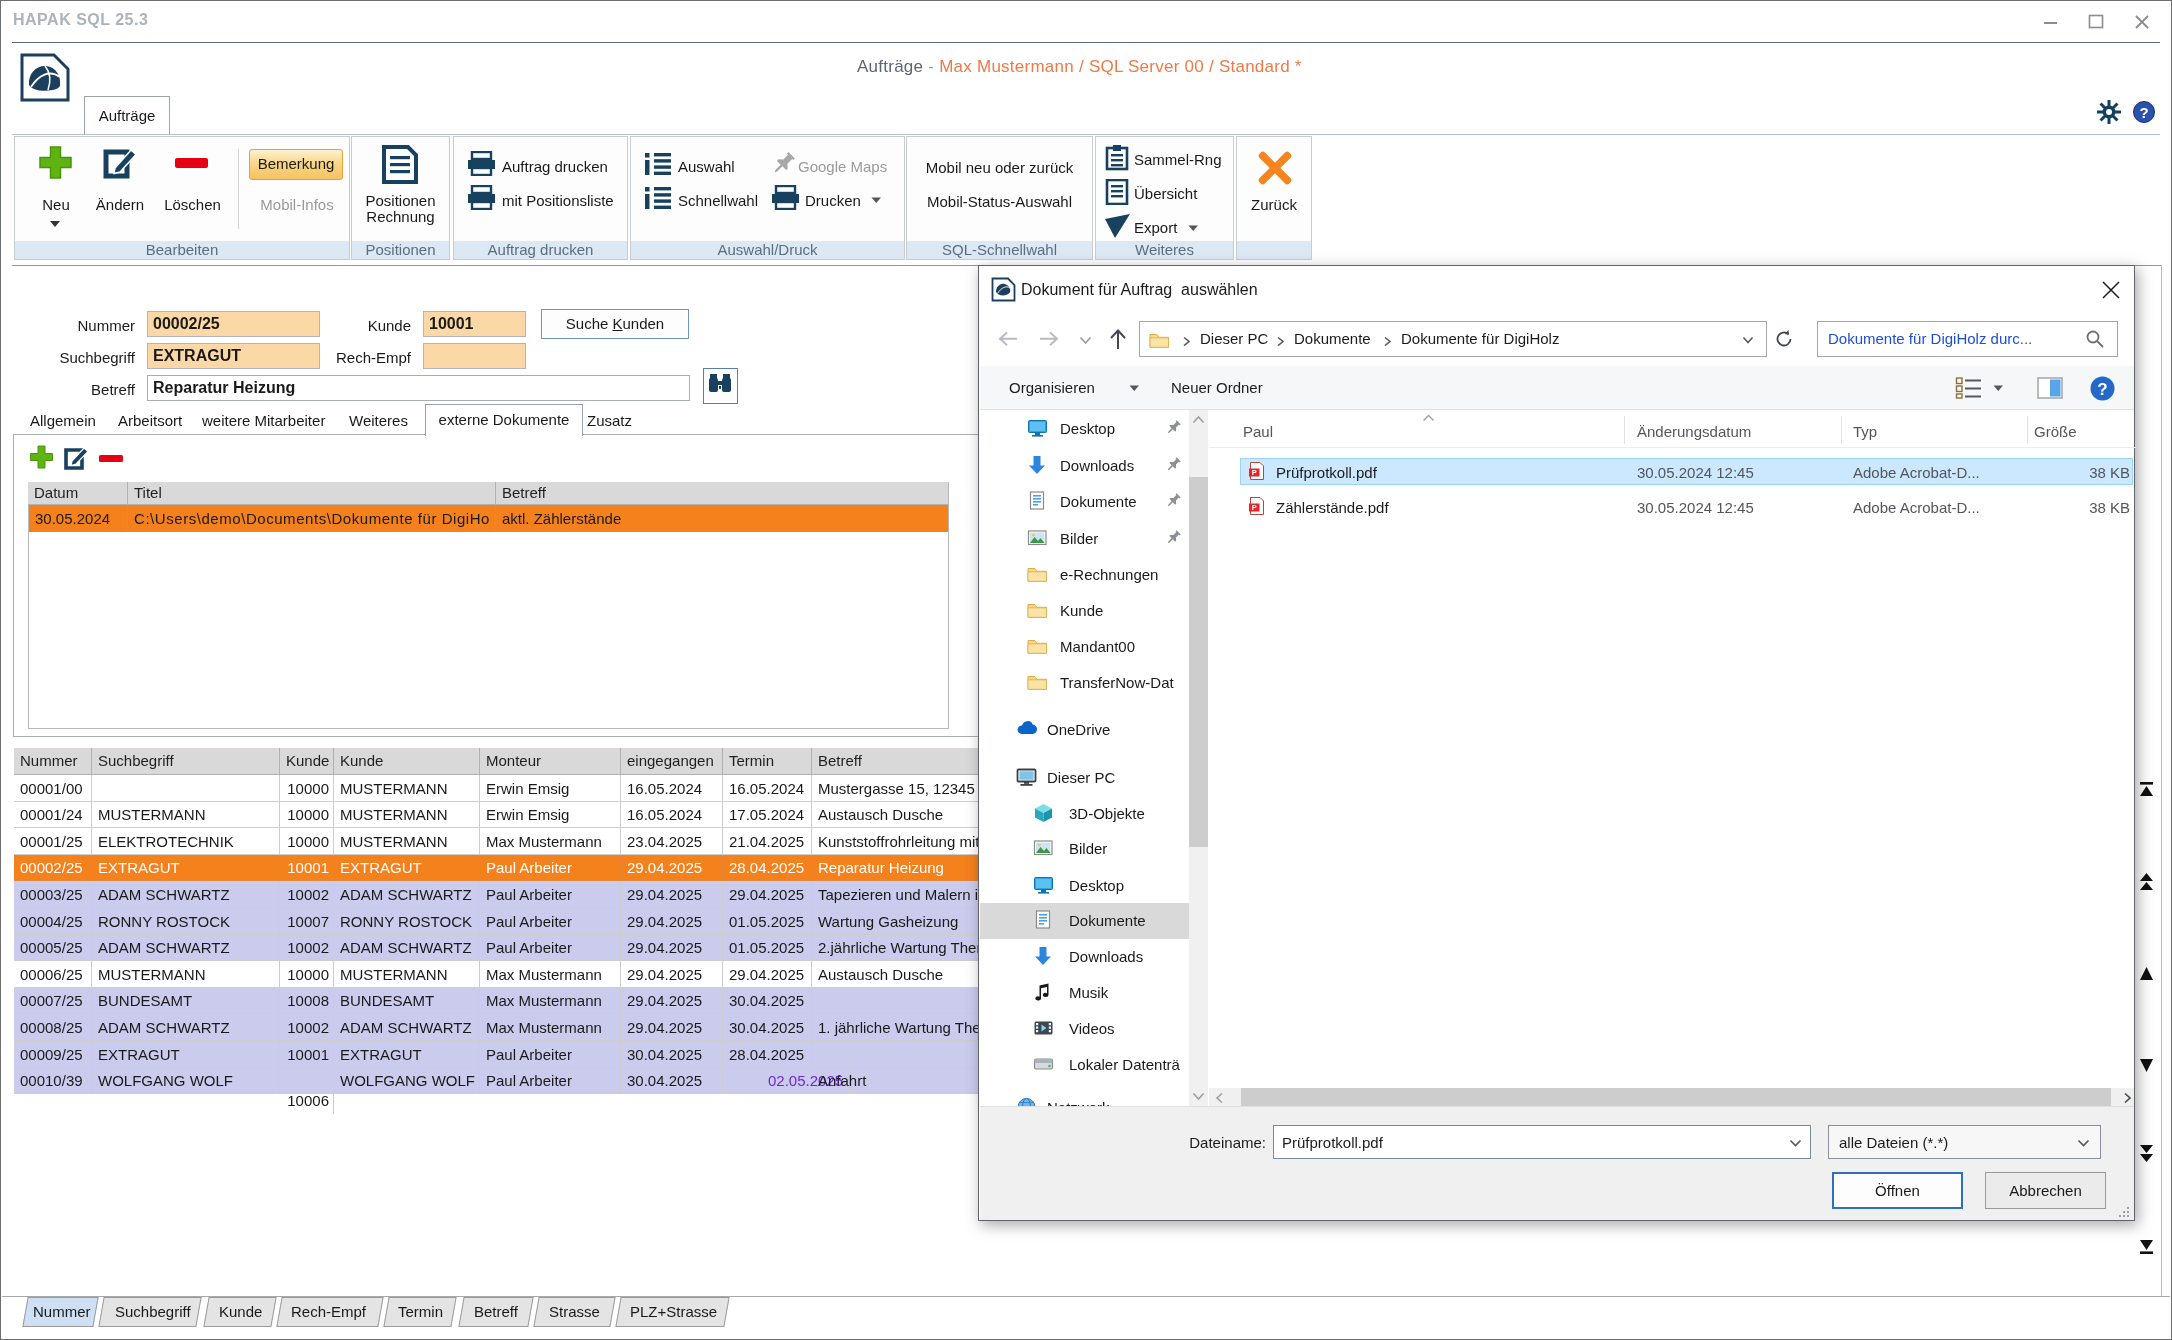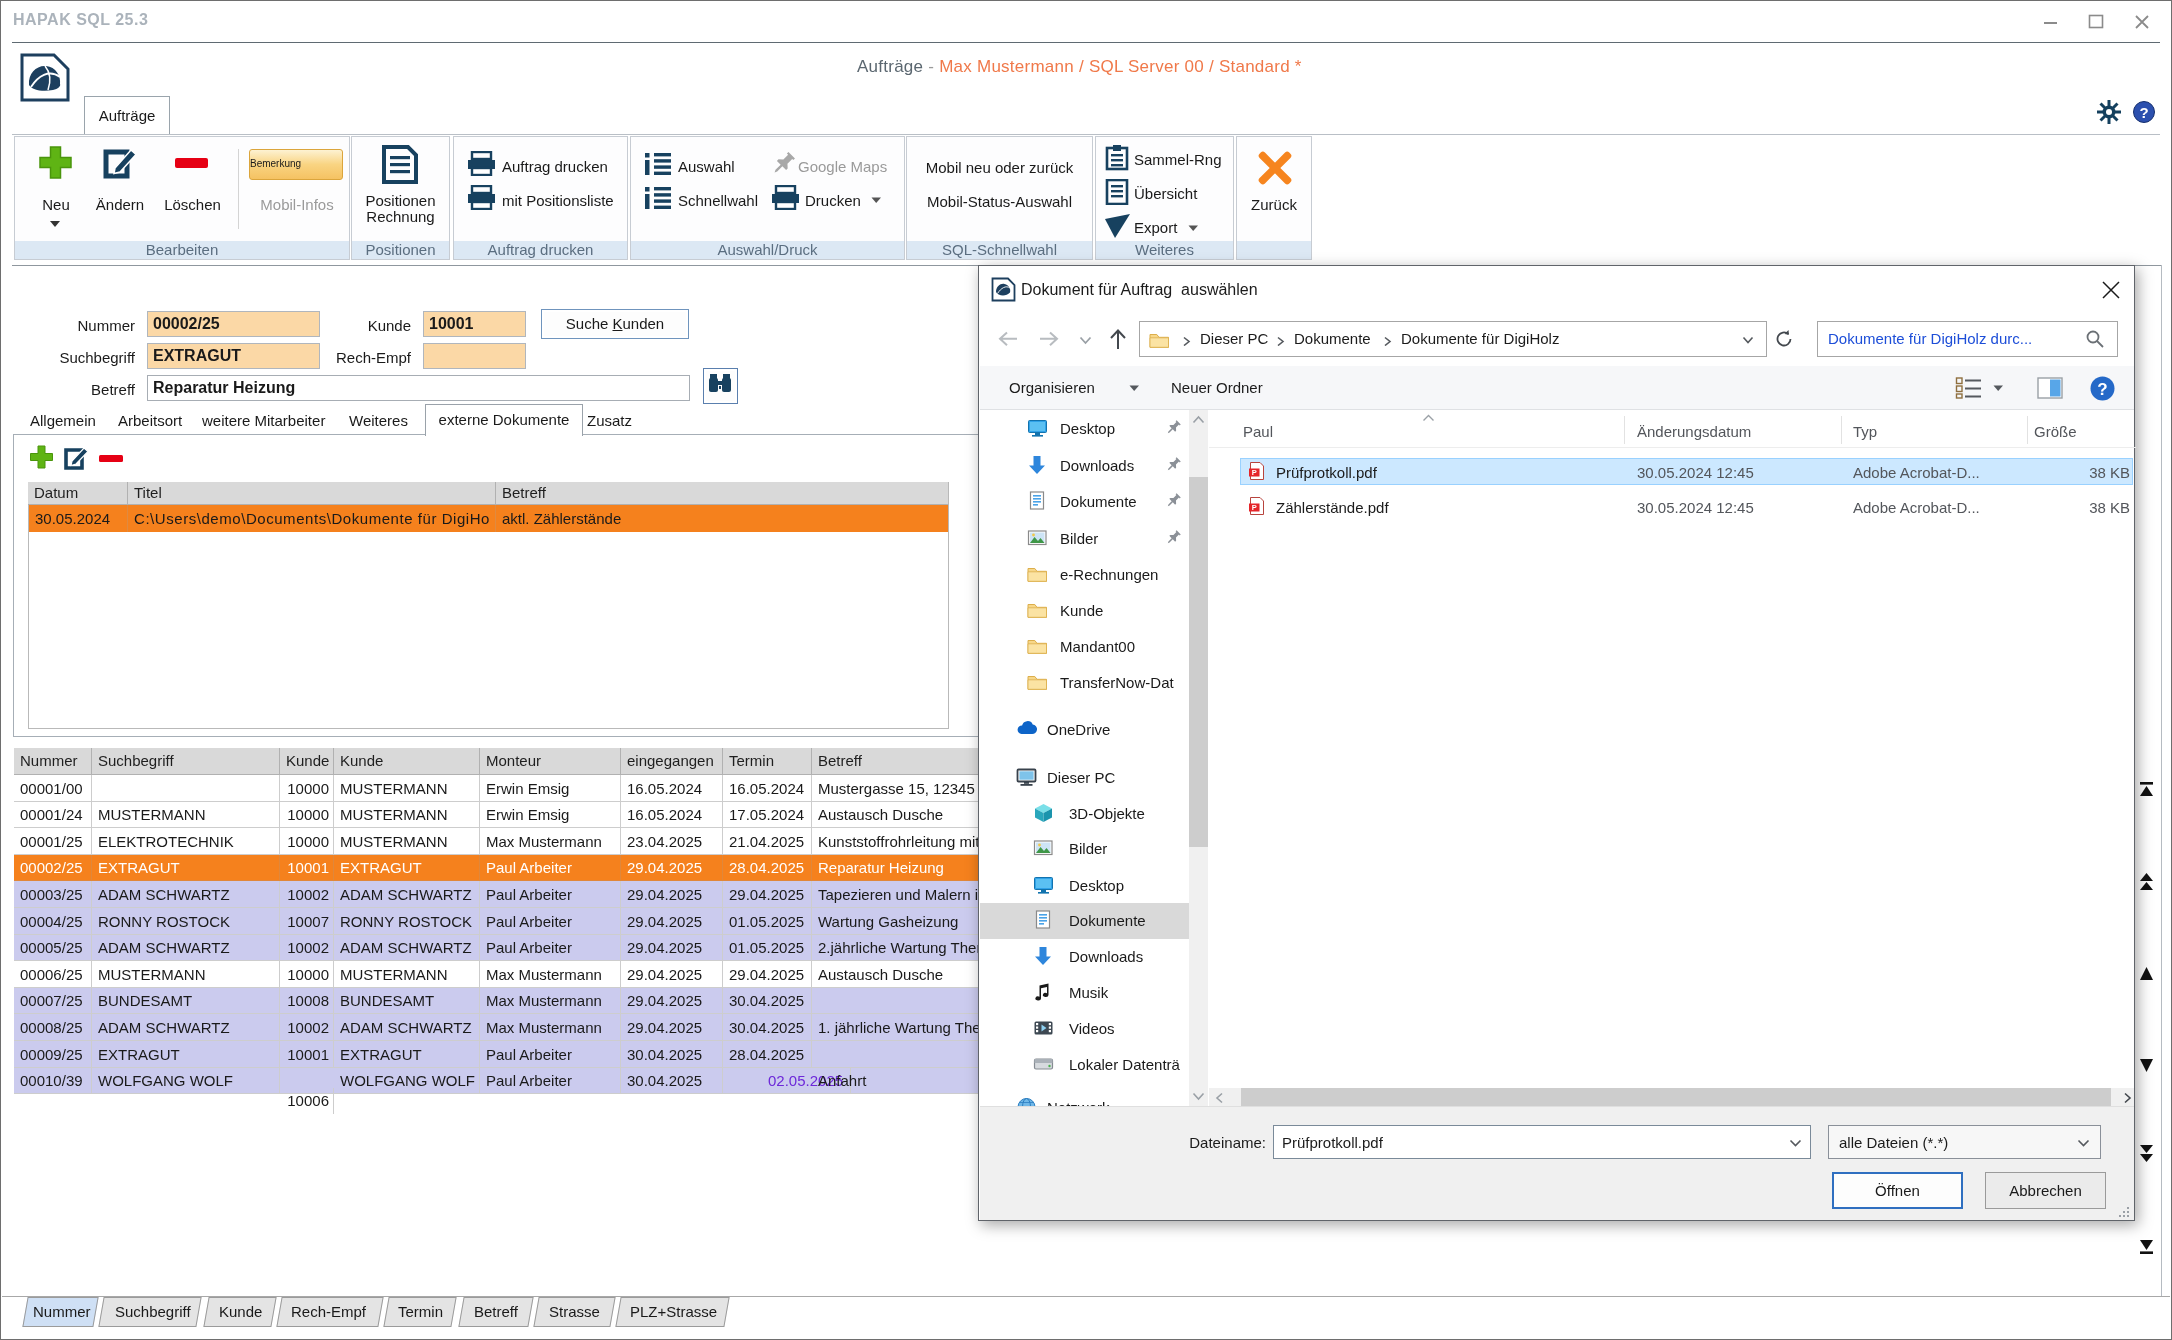--- a/index.html
+++ b/index.html
@@ -75,21 +75,21 @@
  <svg class="a" style="left:88px;top:9px" width="34" height="33" viewBox="0 0 34 33">
   <path d="M3 6 H24 V30 H3 Z" fill="none" stroke="#17415f" stroke-width="5"></path>
   <path d="M12 22 L28 4 L33 8.5 L17 26 L11 27.5 Z" fill="#17415f" stroke="#fff" stroke-width="1.5"></path>
  </svg>
  <div class="glbl" style="left:70px;top:60px;width:70px">Ändern</div>
  <svg class="a" style="left:160px;top:21px" width="33" height="10">
       <rect x="0" y="0" width="33" height="10" rx="2" fill="#e60014"></rect>
     </svg>
  <div class="glbl" style="left:140px;top:60px;width:75px">Löschen</div>
  <div class="vline" style="left:223px;top:12px;height:80px;background:#d4d4d4"></div>
- <div class="a" style="left:234px;top:12px;width:92px;height:29px;border:1px solid #dba53c;border-radius:3px;background:linear-gradient(#fdf2d2,#f9d482 50%,#f5c262);font-size:10px;text-align:left;line-height:28px;color:#1a1a1a">Bemerkung</div>
+ <div class="a" style="left:234px;top:12px;width:92px;height:29px;border:1px solid #dba53c;border-radius:3px;background:linear-gradient(#fdf2d2,#f9d482 50%,#f5c262);font-size:15px;text-align:center;line-height:28px;color:#1a1a1a">Bemerkung</div>
  <div class="glbl gray" style="left:234px;top:60px;width:96px">Mobil-Infos</div>
  <div class="gft">Bearbeiten</div>
 </div>
 
 <div class="grp" style="left:351px;width:97px">
  <svg class="a" style="left:29px;top:7px" width="38" height="41" viewBox="0 0 38 41">
   <path d="M3 3 H27 L35 11 V38 H3 Z" fill="none" stroke="#17415f" stroke-width="4"></path>
   <rect x="9" y="12" width="20" height="3.2" fill="#17415f"></rect>
   <rect x="9" y="19" width="20" height="3.2" fill="#17415f"></rect>
   <rect x="9" y="26" width="20" height="3.2" fill="#17415f"></rect>

